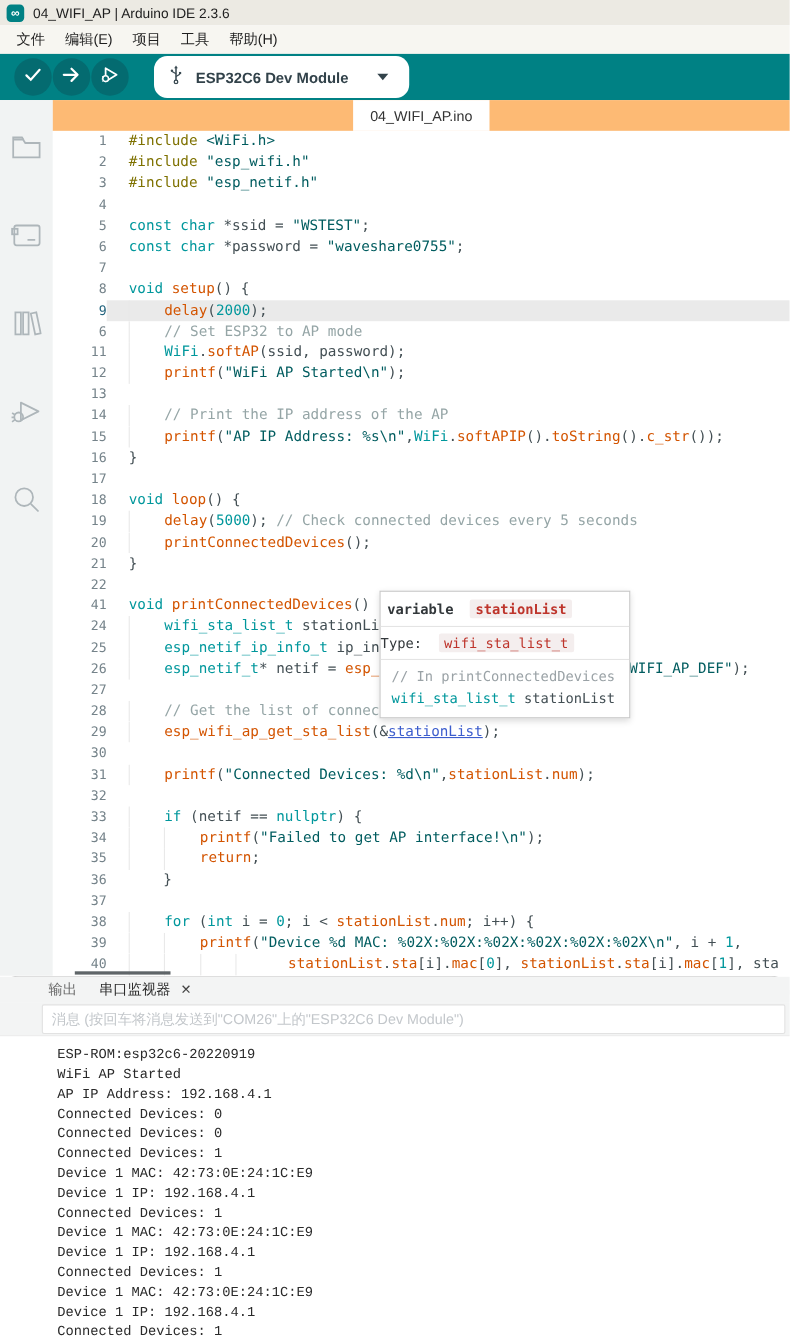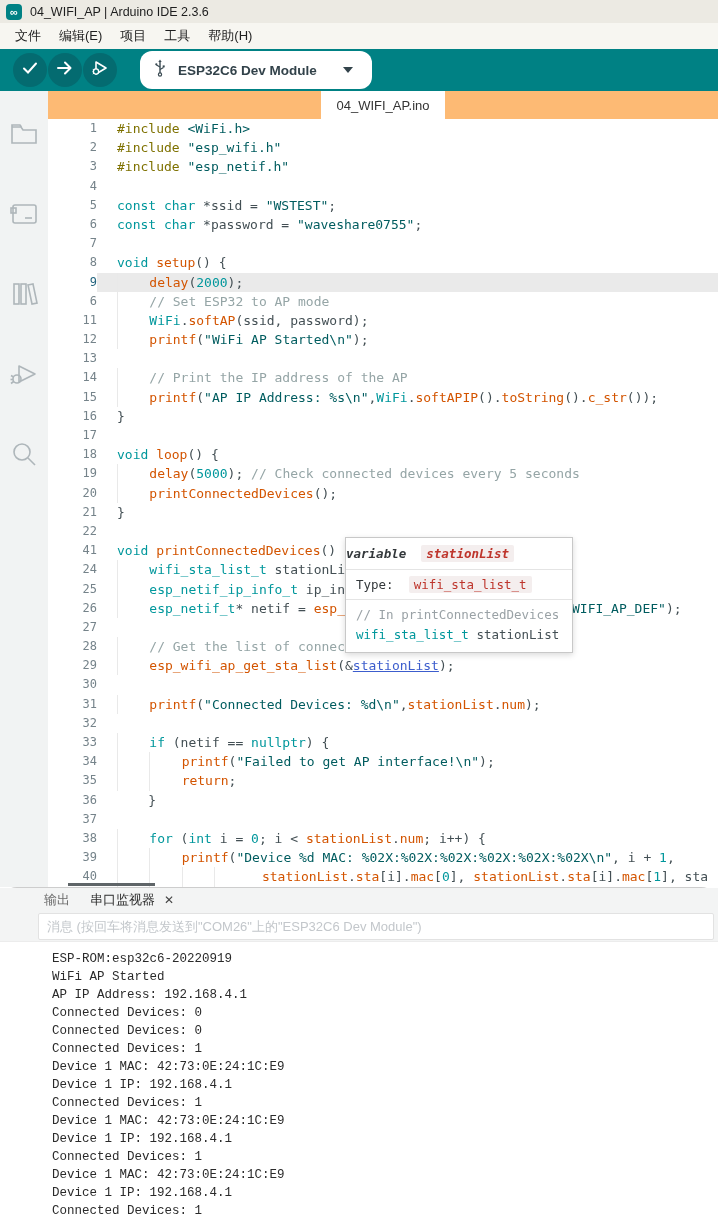--- a/index.html
+++ b/index.html
@@ -51,22 +51,22 @@
   .tk-str { color:var(--code-string);margin-top:24px; }
   .tk-cm  { color:var(--code-comment); }
   .tk-pl  { color:var(--code-plain); }
   .tk-num { color:var(--code-number); }
   .tk-link{ color:var(--code-link); text-decoration:underline; }
 
   
   .hover-tip { position:absolute; left:297px; top:418px; width:228px; background:#FFFFFF;
     border:1px solid #C8C8C8; box-shadow:0 2px 6px rgba(0,0,0,.15); z-index:5;
     font-family:"DejaVu Sans Mono", monospace; font-size:12.5px; color:#33383b; }
-  .tip-row1 { padding:8px 0; font-weight:bold;font-style:italic; }
-  .tip-row2 { padding:7px 10px; }
+  .tip-row1 { padding:8px 6px; font-weight:bold; }
+  .tip-row2 { padding:7px 0; }
   .tip-row3 { padding:5px 10px 7px 10px; line-height:20px; }
   .tip-div { border-top:1px solid #E4E4E4; }
   .badge { background:#F4EEEE; color:var(--tooltip-red); padding:1px 5px; border-radius:2px; }
   .tip-row1 .badge { font-weight:bold; }
   .tip-cm { color:#9AA2A6; }
   .tip-type { color:var(--code-keyword); }
 
   .hscrollbar { position:absolute; left:20px; bottom:1px; width:87px; height:3px; background:#5F6568; }
 
   

